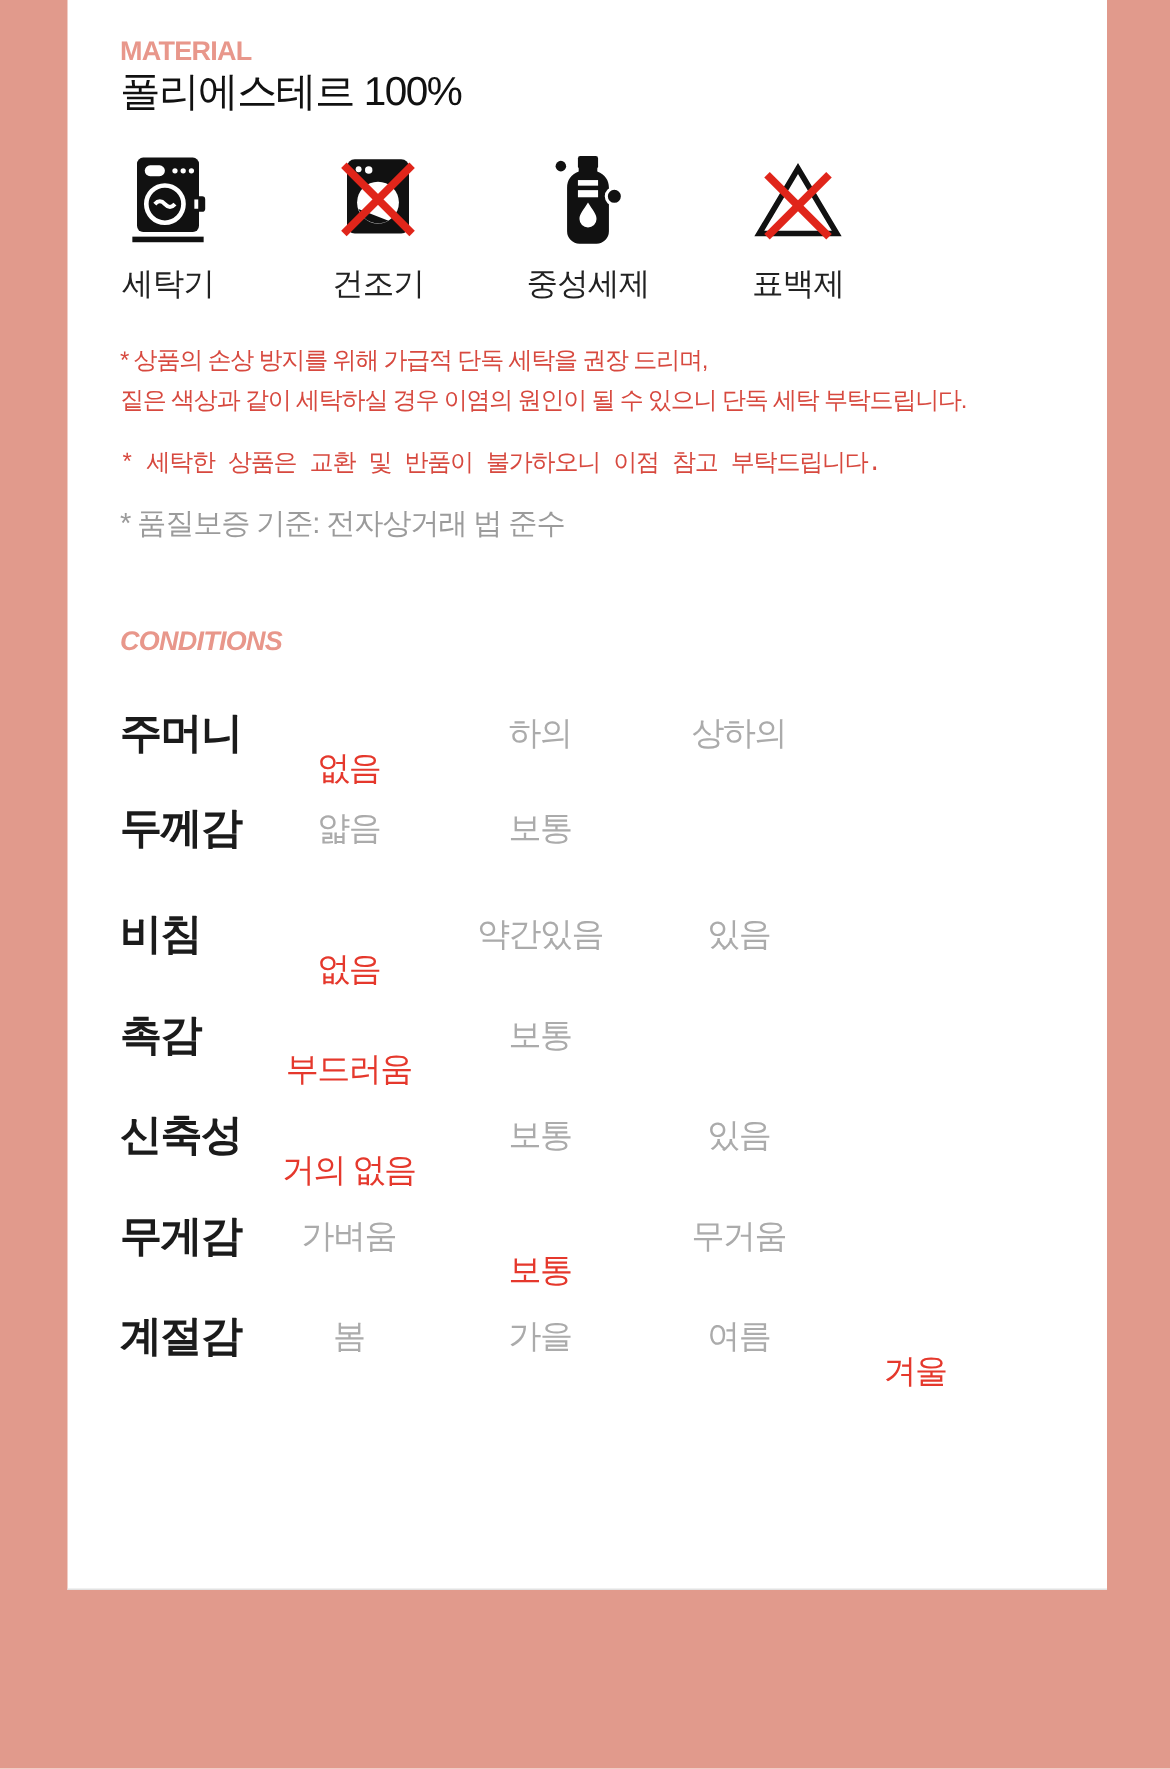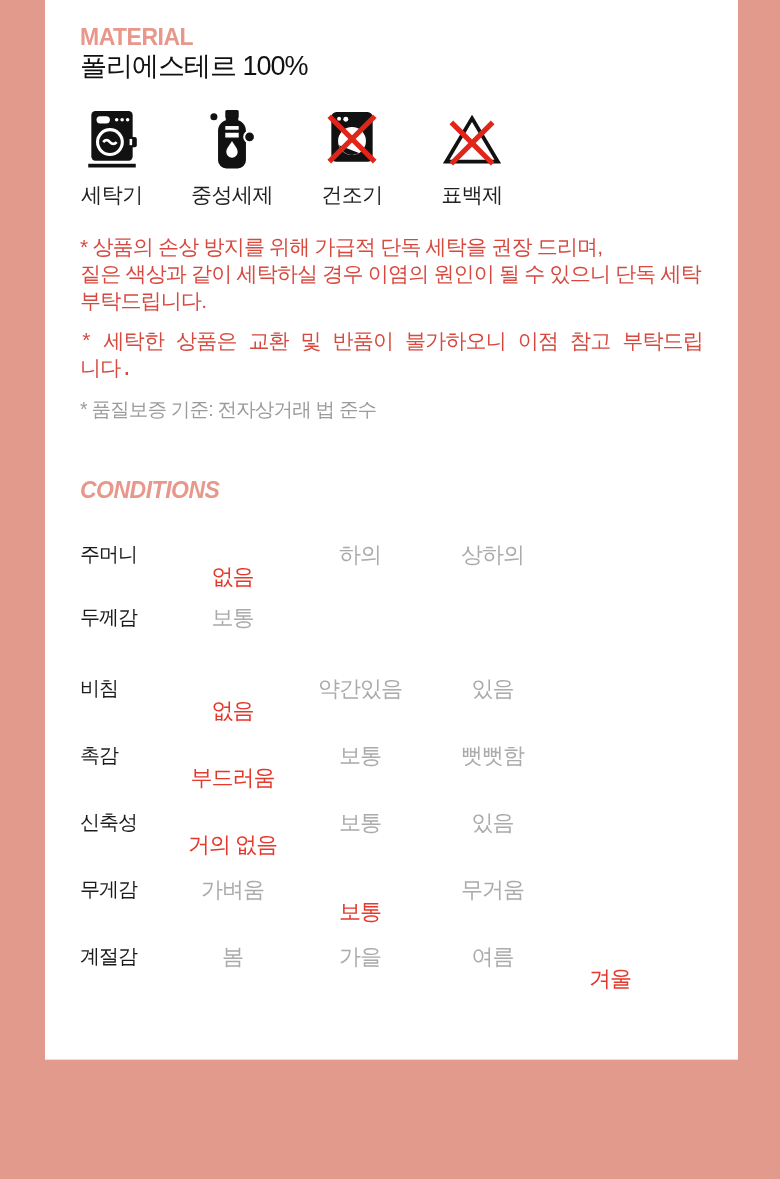--- a/index.html
+++ b/index.html
@@ -23,56 +23,56 @@
     overflow:hidden;
   }
   .card{
     position:absolute;left:45px;top:0;
     width:693px;height:1060px;
     background:#ffffff;
     padding:0 33px 0 35px;
     border-bottom:1px solid #e2e2e2;
   }
   .section-heading{
-    font-size:23px;font-weight:700;line-height:1.15;
+    font-size:18px;font-weight:700;line-height:1.15;
     color:var(--heading);letter-spacing:-0.5px;
     margin:0;
   }
   .material-heading{padding-top:24px;}
   .material-value{
     font-size:27px;line-height:1.2;color:#111;
     letter-spacing:-1px;
   }
   .laundry-heading{margin-top:42px;}
-  .icons-row{margin-top:26px;display:flex;gap:56px;}
+  .icons-row{margin-top:26px;display:flex;gap:76px;}
   .icon-group{display:flex;flex-direction:column;align-items:center;width:64px;}
   .icon-group svg{width:62px;height:62px;display:block;}
   .icon-label{
     margin-top:10px;font-size:21px;color:#222;white-space:nowrap;
     letter-spacing:-0.5px;
   }
   .warning-block{margin-top:24px;}
   .warning-block p{
-    margin:0;font-size:21px;line-height:27px;color:var(--warn);
+    margin:0;font-size:16px;line-height:27px;color:var(--warn);
     letter-spacing:-0.8px;
   }
   .warning-block p + p{margin-top:15px;font-family:Liberation Mono, monospace;}
   .note{
     margin-top:14px;font-size:19.5px;line-height:24px;color:var(--note);
     letter-spacing:-0.8px;
   }
   .cond-heading{margin-top:56px;font-style:italic;}
   .cond-table{margin-top:14px;}
   .cond-row{
     display:grid;
     grid-template-columns:90px 125px 130px 135px 100px;
     height:67px;align-items:center;
   }
   .cond-label{
-    font-size:20px;font-weight:400;color:var(--ink);letter-spacing:-1px;
+    font-size:28px;font-weight:700;color:var(--ink);letter-spacing:-1px;
   }
   .cond-option{
     font-size:22px;color:var(--opt);text-align:center;letter-spacing:-1px;
   }
   .cond-option.selected{color:var(--sel);font-weight:400;margin-top:45px;}
 </style>
 </head>
 <body>
 
 <div class="card">
@@ -94,42 +94,42 @@
         <rect x="44" y="29" width="2.5" height="6" fill="#fff"></rect>
         <circle cx="25" cy="32" r="12" fill="none" stroke="#fff" stroke-width="3"></circle>
         <path d="M18.5 32 q3.2 -3.6 6.5 0 q3.3 3.6 6.5 0" fill="none" stroke="#fff" stroke-width="2.6"></path>
         <rect x="4" y="53" width="46" height="3.6" fill="#111"></rect>
       </svg>
       <div class="icon-label">세탁기</div>
     </div>
 
     <div class="icon-group">
       <svg viewBox="0 0 54 60">
+        <rect x="7" y="3" width="40" height="48" rx="5" fill="#111"></rect>
+        <circle cx="14.5" cy="9.5" r="1.9" fill="#fff"></circle>
+        <circle cx="21" cy="10" r="2.4" fill="#fff"></circle>
+        <circle cx="27" cy="31" r="13.5" fill="#fff"></circle>
+        <path d="M14.4 35.2 A13.5 13.5 0 0 0 33.8 42.7 Z" fill="#111"></path>
+        <line x1="5" y1="7" x2="49" y2="51" stroke="#e0251a" stroke-width="5"></line>
+        <line x1="49" y1="7" x2="5" y2="51" stroke="#e0251a" stroke-width="5"></line>
+      </svg>
+      <div class="icon-label">건조기</div>
+    </div>
+
+    <div class="icon-group">
+      <svg viewBox="0 0 54 60">
         <rect x="20.5" y="1" width="13" height="8" rx="1.5" fill="#111"></rect>
         <path d="M21 8 h12 v3 c5 2 7.5 5.5 7.5 10.5 v28 a8 8 0 0 1 -8 8 h-11 a8 8 0 0 1 -8 -8 v-28 c0 -5 2.5 -8.5 7.5 -10.5 z" fill="#111"></path>
         <circle cx="9.5" cy="7.5" r="3.4" fill="#111"></circle>
         <circle cx="44" cy="27" r="5.2" fill="#111" stroke="#fff" stroke-width="2"></circle>
         <rect x="20.5" y="16.5" width="13" height="3.6" fill="#fff"></rect>
         <rect x="20.5" y="23" width="13" height="4.6" fill="#fff"></rect>
         <path d="M27 31 C24.2 35.6 21.5 38.4 21.5 41.6 a5.5 5.5 0 0 0 11 0 C32.5 38.4 29.8 35.6 27 31 z" fill="#fff"></path>
       </svg>
       <div class="icon-label">중성세제</div>
-    </div>
-
-    <div class="icon-group">
-      <svg viewBox="0 0 54 60">
-        <rect x="7" y="3" width="40" height="48" rx="5" fill="#111"></rect>
-        <circle cx="14.5" cy="9.5" r="1.9" fill="#fff"></circle>
-        <circle cx="21" cy="10" r="2.4" fill="#fff"></circle>
-        <circle cx="27" cy="31" r="13.5" fill="#fff"></circle>
-        <path d="M14.4 35.2 A13.5 13.5 0 0 0 33.8 42.7 Z" fill="#111"></path>
-        <line x1="5" y1="7" x2="49" y2="51" stroke="#e0251a" stroke-width="5"></line>
-        <line x1="49" y1="7" x2="5" y2="51" stroke="#e0251a" stroke-width="5"></line>
-      </svg>
-      <div class="icon-label">건조기</div>
     </div>
 
     <div class="icon-group">
       <svg viewBox="0 0 60 60">
         <path d="M30 9 L55 51 H5 Z" fill="none" stroke="#111" stroke-width="3.6"></path>
         <line x1="10" y1="13" x2="50" y2="53" stroke="#e0251a" stroke-width="5"></line>
         <line x1="50" y1="13" x2="10" y2="53" stroke="#e0251a" stroke-width="5"></line>
       </svg>
       <div class="icon-label">표백제</div>
     </div>
@@ -153,35 +153,35 @@
   <div class="cond-table" id="cond-table">
   <div class="cond-row">
     <div class="cond-label">주머니</div>
   <div class="cond-option selected">없음</div>
         <div class="cond-option">하의</div>
         <div class="cond-option">상하의</div>
       </div>
 
   <div class="cond-row">
     <div class="cond-label">두께감</div>
+  <div class="cond-option">얇음</div>
         <div class="cond-option">보통</div>
       </div>
 
   <div class="cond-row">
     <div class="cond-label">비침</div>
   <div class="cond-option selected">없음</div>
         <div class="cond-option">약간있음</div>
         <div class="cond-option">있음</div>
       </div>
 
   <div class="cond-row">
     <div class="cond-label">촉감</div>
   <div class="cond-option selected">부드러움</div>
         <div class="cond-option">보통</div>
-        <div class="cond-option">뻣뻣함</div>
       </div>
 
   <div class="cond-row">
     <div class="cond-label">신축성</div>
   <div class="cond-option selected">거의 없음</div>
         <div class="cond-option">보통</div>
         <div class="cond-option">있음</div>
       </div>
 
   <div class="cond-row">

